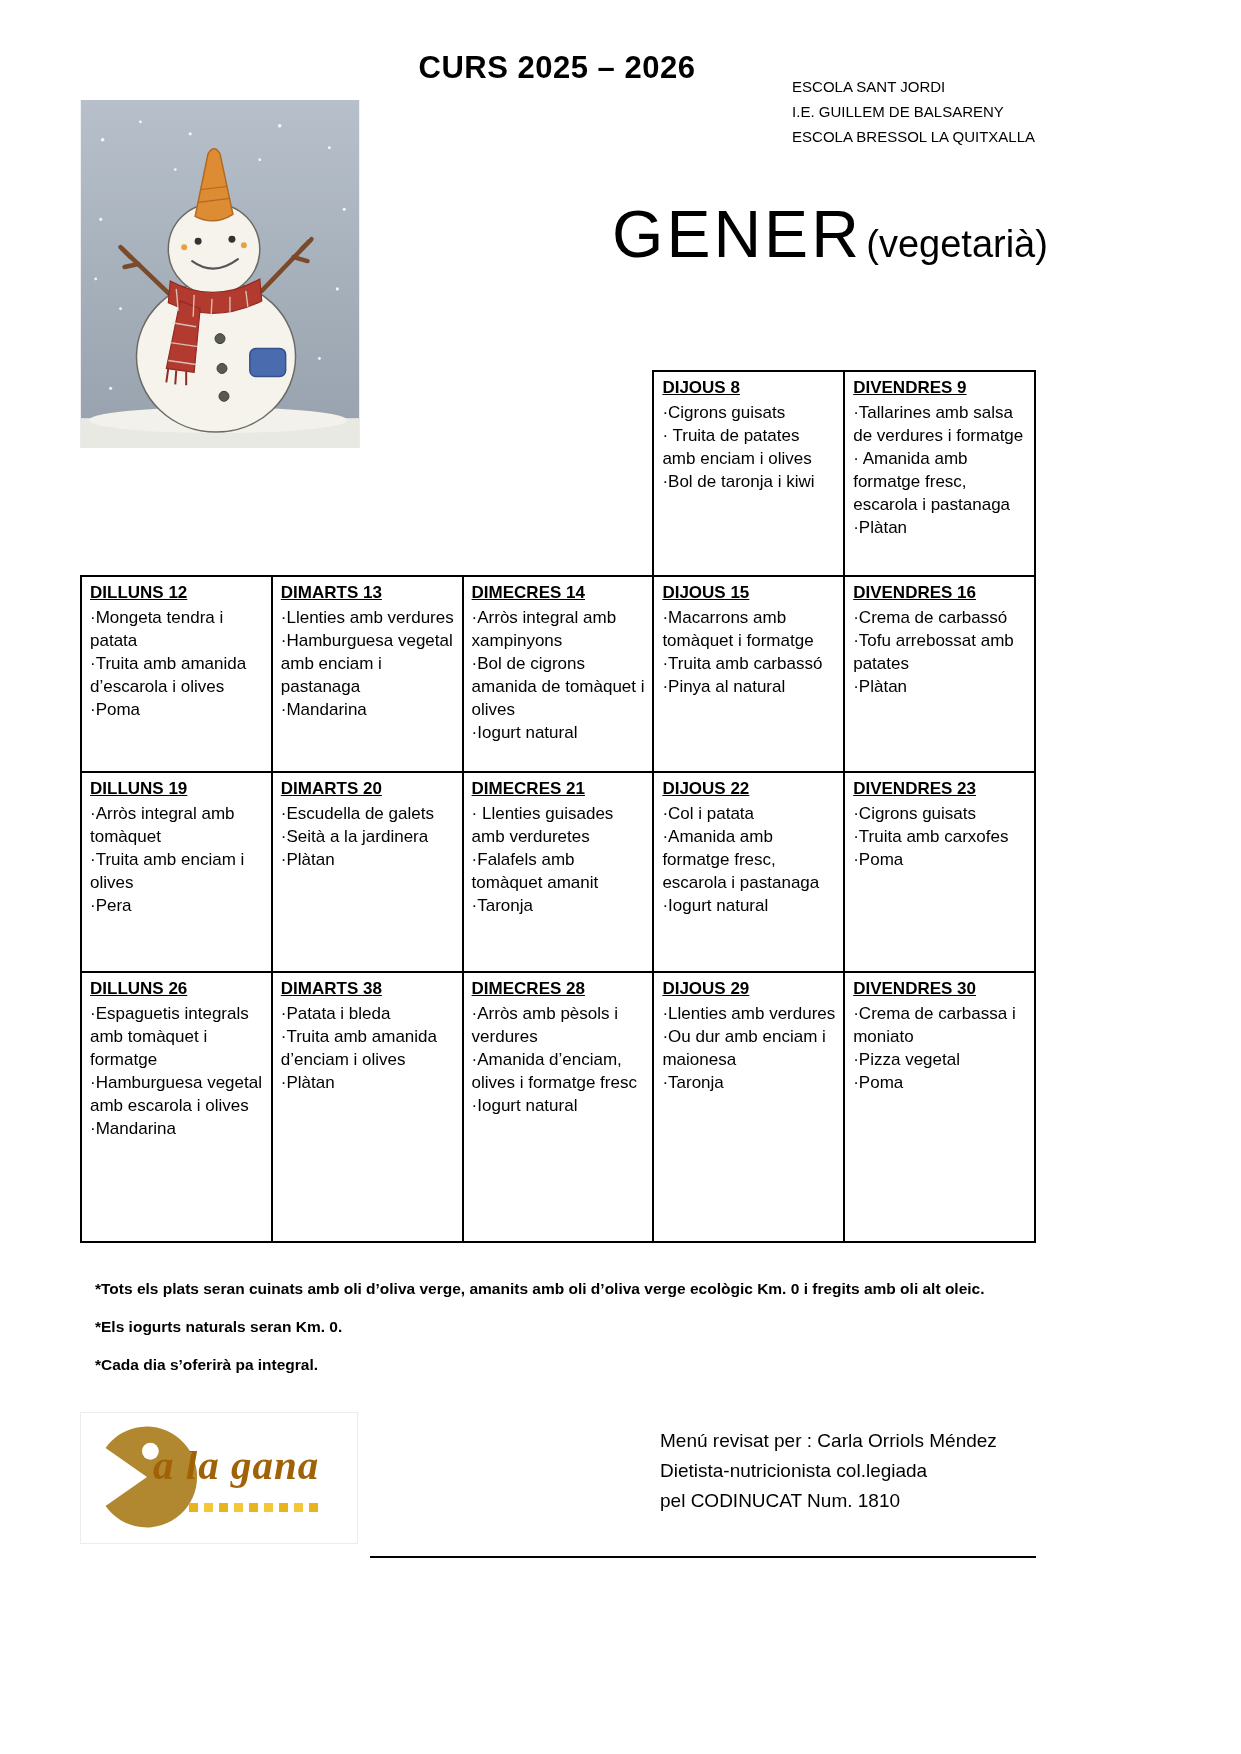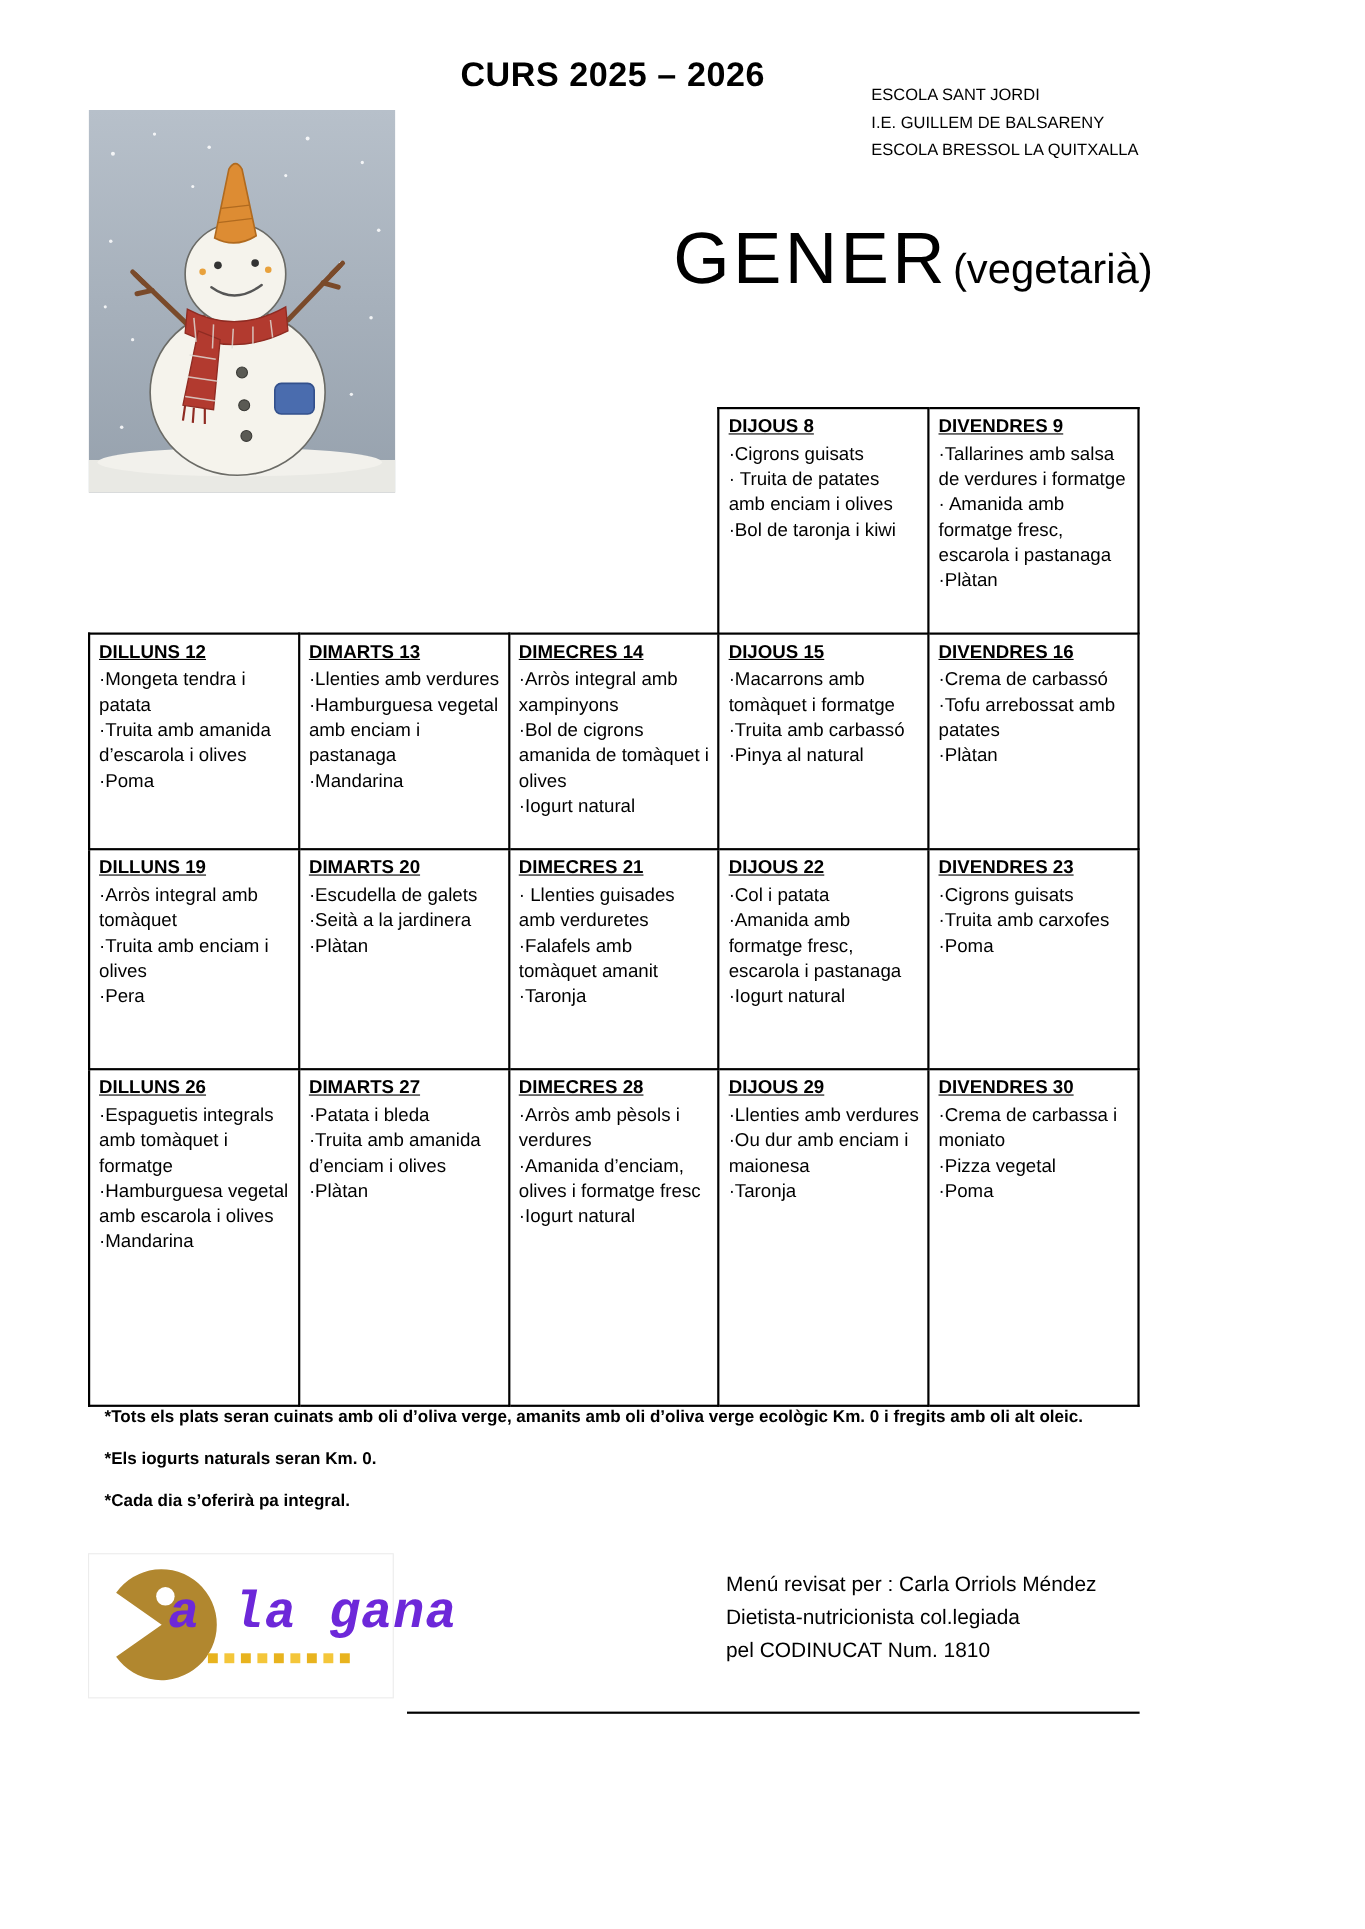--- a/index.html
+++ b/index.html
@@ -29,33 +29,33 @@
     border-collapse:collapse; table-layout:fixed; font-size:17px;
   }
   .menu-table td { vertical-align:top; padding:4px 7px 4px 8px; }
   .menu-table td.cell { border:2px solid #000;margin-top:24px; }
   .menu-table td.blank { border:none; }
   .day { font-weight:700; text-decoration:underline; margin-bottom:1px; line-height:24px; }
   .items { white-space:pre-line; line-height:23px; }
   tr.r1 { height:205px; }
   tr.r2 { height:196px;padding-left:15px; }
   tr.r3 { height:200px; }
-  tr.r4 { height:306px; }
+  tr.r4 { height:270px; }
 
   .notes { position:absolute; top:1280px; left:95px; font-size:15.5px; font-weight:700; }
   .notes .note { margin-bottom:20px; }
 
   .logo-box {
     position:absolute; top:1412px; left:80px; width:278px; height:132px;
     background:#fff; border:1px solid #ececec;
   }
   .pacman { position:absolute; left:10px; top:8px; width:112px; height:112px; }
   .logo-text {
-    position:absolute; left:72px; top:28px; font-family:Liberation Mono, monospace;
-    font-style:italic; font-weight:700; font-size:47px; color:#6d28d9; letter-spacing:1px;
+    position:absolute; left:72px; top:28px; font-family:Liberation Serif, serif;
+    font-style:italic; font-weight:700; font-size:41px; color:#a16207; letter-spacing:1px;
     white-space:nowrap;
   }
   .logo-squares { position:absolute; left:108px; top:90px; display:flex; gap:6px; }
   .logo-squares span { width:9px; height:9px; background:#e8b31e; display:inline-block; }
   .logo-squares span:nth-child(even) { background:#f4c63a; }
 
   .company-block  { position:absolute; top:1426px; left:405px; font-size:19px; line-height:30px; }
   .revision-block { position:absolute; top:1426px; left:660px; font-size:19px; line-height:30px; }
   .bottom-line { position:absolute; top:1556px; left:370px; width:666px; border-top:2px solid #000; }
 </style>
@@ -225,21 +225,21 @@
       </td>
     </tr>
     <tr class="r4">
       <td class="cell">
         <div class="day">DILLUNS 26</div>
         <div class="items">·Espaguetis integrals amb tomàquet i formatge
 ·Hamburguesa vegetal amb escarola i olives
 ·Mandarina</div>
       </td>
       <td class="cell">
-        <div class="day">DIMARTS 27</div>
+        <div class="day">DIMARTS 38</div>
         <div class="items">·Patata i bleda
 ·Truita amb amanida d’enciam i olives
 ·Plàtan</div>
       </td>
       <td class="cell">
         <div class="day">DIMECRES 28</div>
         <div class="items">·Arròs amb pèsols i verdures
 ·Amanida d’enciam, olives i formatge fresc
 ·Iogurt natural</div>
       </td>

